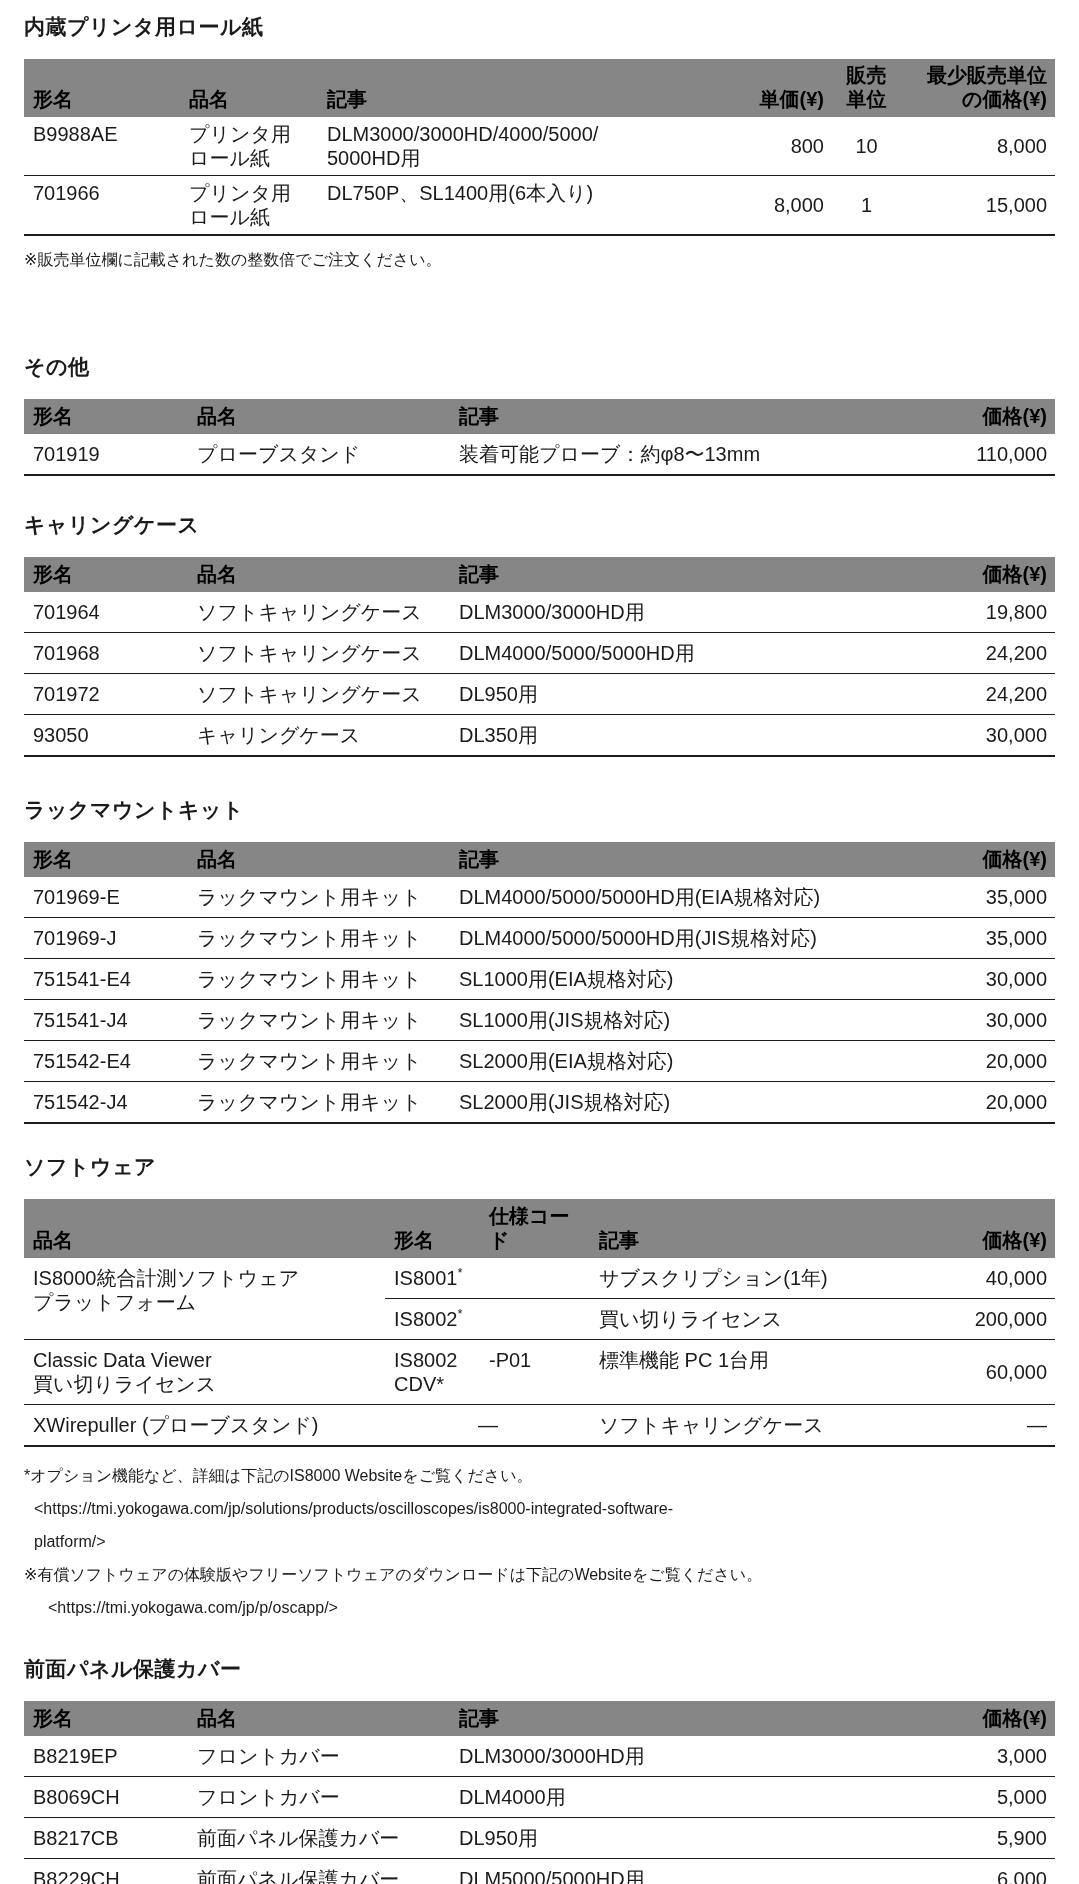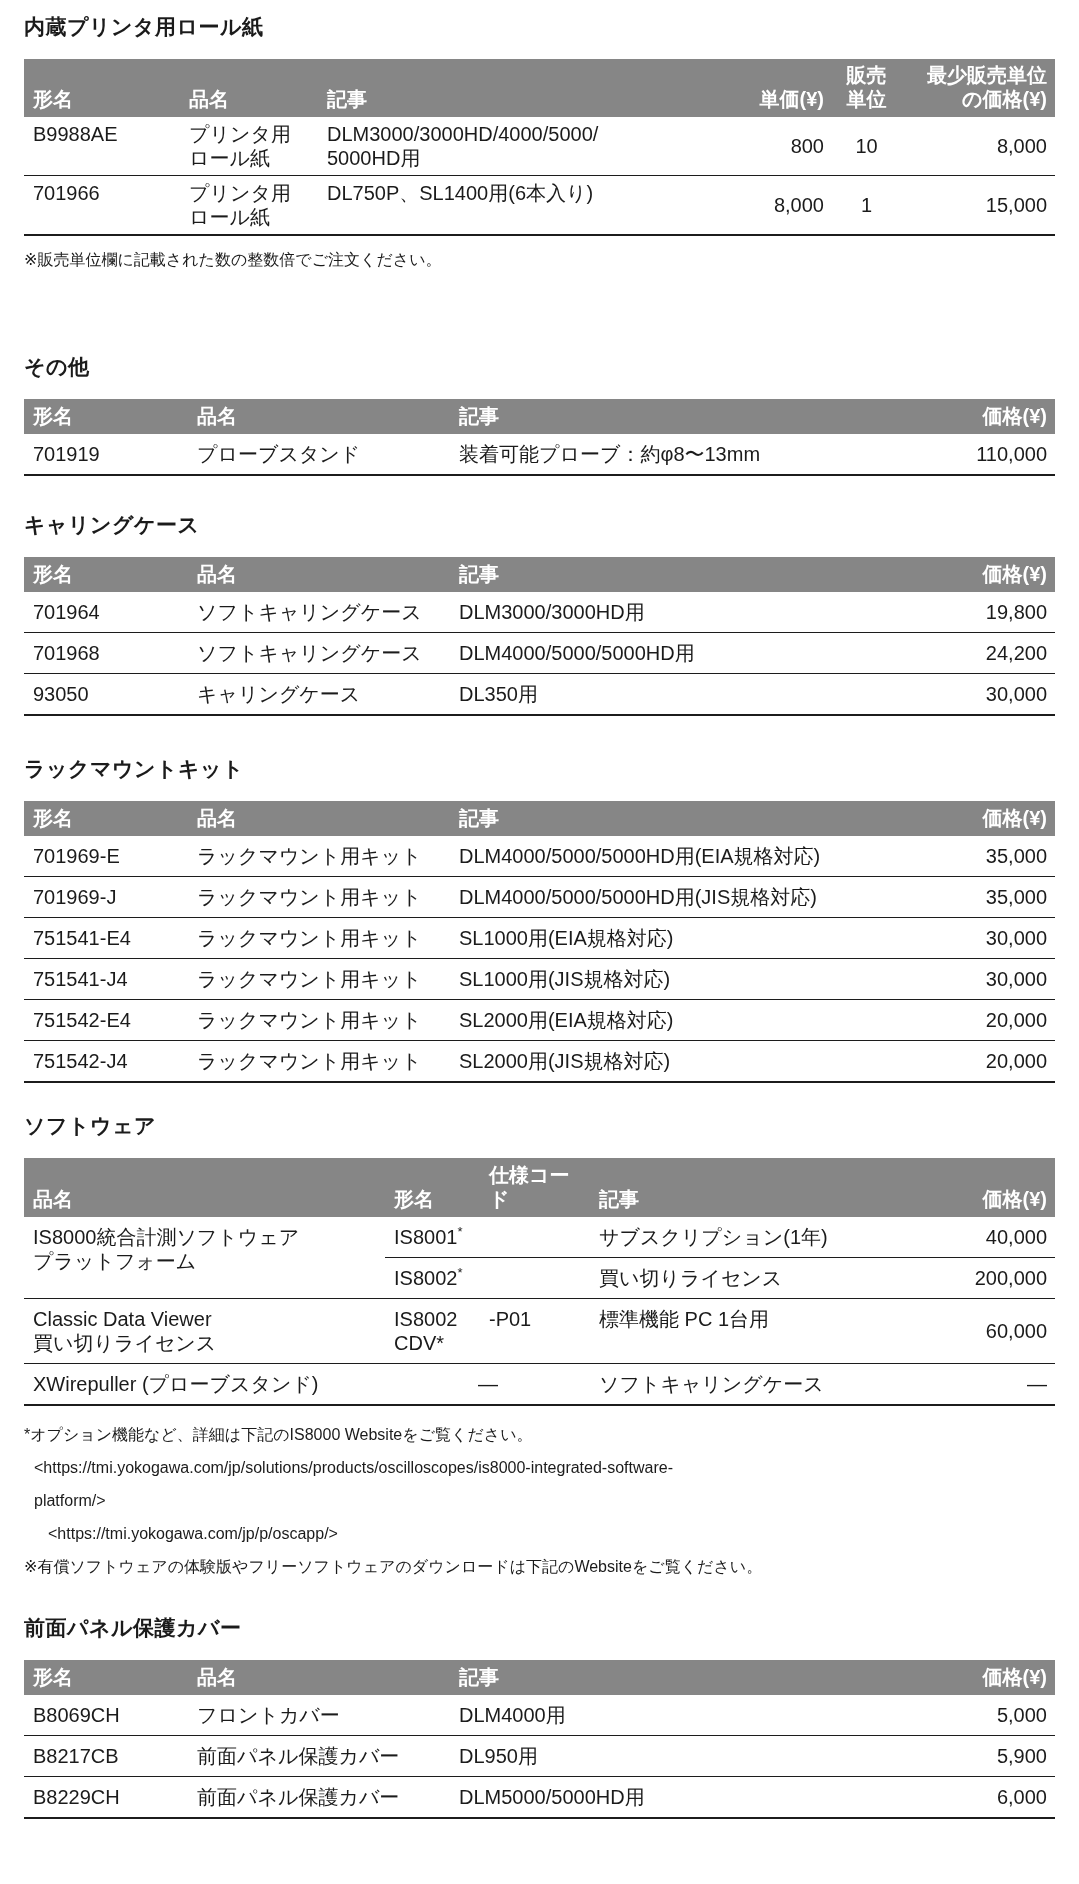--- a/index.html
+++ b/index.html
@@ -26,21 +26,21 @@
   [data-name="section-front-panel-cover"] .section-title{margin-top:26px;}
 
   table.price-table{
     border-collapse:collapse;
     table-layout:fixed;
     width:1031px;
     border-bottom:2.5px solid #1c1c1c;
   }
   th{
     background:#868686;
-    color:#ffffff;
+    color:#000000;
     font-weight:700;
     font-size:20px;
     line-height:24px;
     text-align:left;
     vertical-align:bottom;
     padding:5px 8px 6px 9px;
   }
   td{
     font-size:20px;
     line-height:24px;
@@ -191,20 +191,26 @@
             <td data-name="cell" class="align-left">DLM3000/3000HD用</td>
             <td data-name="cell" class="align-right">19,800</td>
           </tr>
           <tr data-name="table-row">
             <td data-name="cell" class="align-left">701968</td>
             <td data-name="cell" class="align-left">ソフトキャリングケース</td>
             <td data-name="cell" class="align-left">DLM4000/5000/5000HD用</td>
             <td data-name="cell" class="align-right">24,200</td>
           </tr>
           <tr data-name="table-row">
+            <td data-name="cell" class="align-left">701972</td>
+            <td data-name="cell" class="align-left">ソフトキャリングケース</td>
+            <td data-name="cell" class="align-left">DL950用</td>
+            <td data-name="cell" class="align-right">24,200</td>
+          </tr>
+          <tr data-name="table-row">
             <td data-name="cell" class="align-left">93050</td>
             <td data-name="cell" class="align-left">キャリングケース</td>
             <td data-name="cell" class="align-left">DL350用</td>
             <td data-name="cell" class="align-right">30,000</td>
           </tr>
         </tbody>
       </table>
     </section>
     <section data-name="section-rack-mount-kit">
       <h2 class="section-title" data-name="section-title">ラックマウントキット</h2>
@@ -308,42 +314,48 @@
             <td data-name="cell" colspan="2" class="align-center">—</td>
             <td data-name="cell" class="align-left">ソフトキャリングケース</td>
             <td data-name="cell" class="align-right">—</td>
           </tr>
         </tbody>
       </table>
       <div class="notes" data-name="notes">
         <p class="note indent-0" data-name="note-line">*オプション機能など、詳細は下記のIS8000 Websiteをご覧ください。</p>
         <p class="note indent-1" data-name="note-line">&lt;https://tmi.yokogawa.com/jp/solutions/products/oscilloscopes/is8000-integrated-software-</p>
         <p class="note indent-1" data-name="note-line">platform/&gt;</p>
+        <p class="note indent-0" data-name="note-line">※有償ソフトウェアの体験版やフリーソフトウェアのダウンロードは下記のWebsiteをご覧ください。</p>
         <p class="note indent-2" data-name="note-line">&lt;https://tmi.yokogawa.com/jp/p/oscapp/&gt;</p>
-        <p class="note indent-0" data-name="note-line">※有償ソフトウェアの体験版やフリーソフトウェアのダウンロードは下記のWebsiteをご覧ください。</p>
       </div>
     </section>
     <section data-name="section-front-panel-cover">
       <h2 class="section-title" data-name="section-title">前面パネル保護カバー</h2>
       <table class="price-table t-standard" data-name="price-table-front-panel-cover">
         <colgroup>
           <col class="c0">
           <col class="c1">
           <col class="c2">
           <col class="c3">
         </colgroup>
         <thead>
           <tr data-name="header-row">
             <th class="align-left" data-name="column-header">形名</th>
             <th class="align-left" data-name="column-header">品名</th>
             <th class="align-left" data-name="column-header">記事</th>
             <th class="align-right" data-name="column-header">価格(¥)</th>
           </tr>
         </thead>
         <tbody>
+          <tr data-name="table-row">
+            <td data-name="cell" class="align-left">B8219EP</td>
+            <td data-name="cell" class="align-left">フロントカバー</td>
+            <td data-name="cell" class="align-left">DLM3000/3000HD用</td>
+            <td data-name="cell" class="align-right">3,000</td>
+          </tr>
           <tr data-name="table-row">
             <td data-name="cell" class="align-left">B8069CH</td>
             <td data-name="cell" class="align-left">フロントカバー</td>
             <td data-name="cell" class="align-left">DLM4000用</td>
             <td data-name="cell" class="align-right">5,000</td>
           </tr>
           <tr data-name="table-row">
             <td data-name="cell" class="align-left">B8217CB</td>
             <td data-name="cell" class="align-left">前面パネル保護カバー</td>
             <td data-name="cell" class="align-left">DL950用</td>

